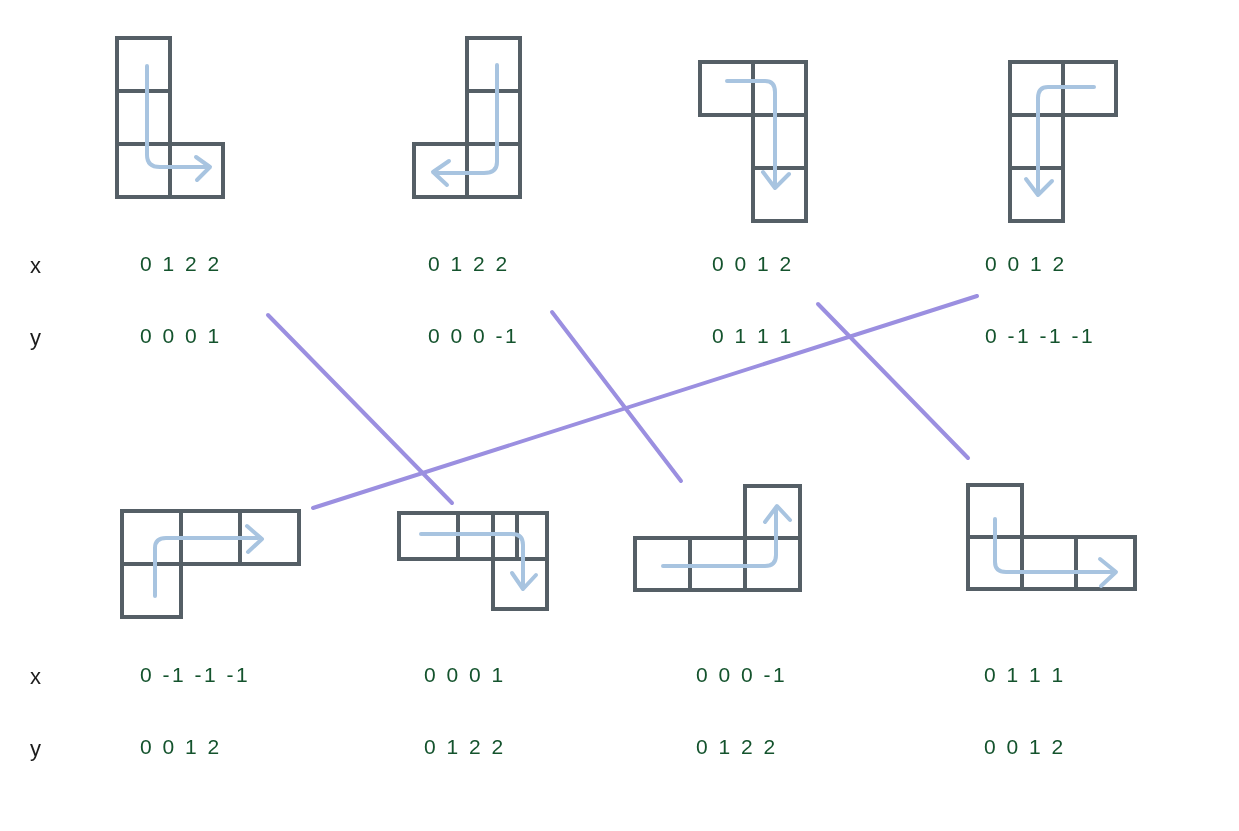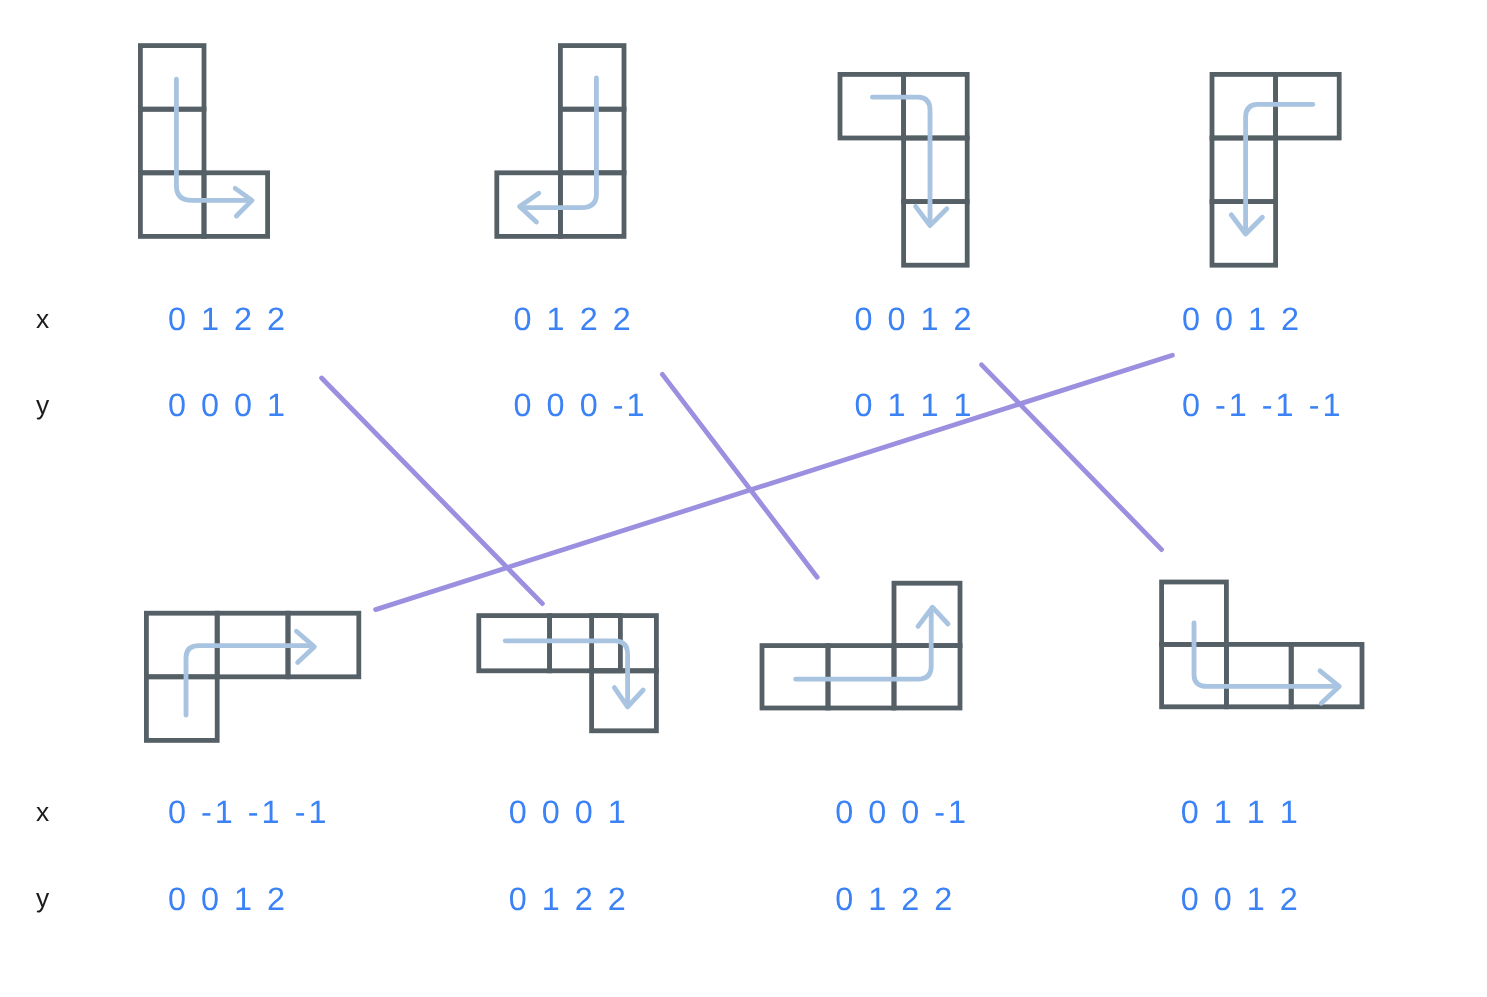--- a/index.html
+++ b/index.html
@@ -30,22 +30,22 @@
     position: absolute;
     font-size: 22px;
     color: #1c1c1c;
     font-family: "Liberation Sans", sans-serif;
     letter-spacing: 0px;
     white-space: nowrap;
     line-height: 1;
   }
   .seq-values {
     position: absolute;
-    font-size: 27px;
-    color: #3b82f6;
+    font-size: 21px;
+    color: #14532d;
     font-family: "Liberation Sans", sans-serif;
     letter-spacing: 2.5px;
     white-space: nowrap;
     line-height: 1;
   }
 </style>
 </head>
 <body>
 
 <div id="stage">

